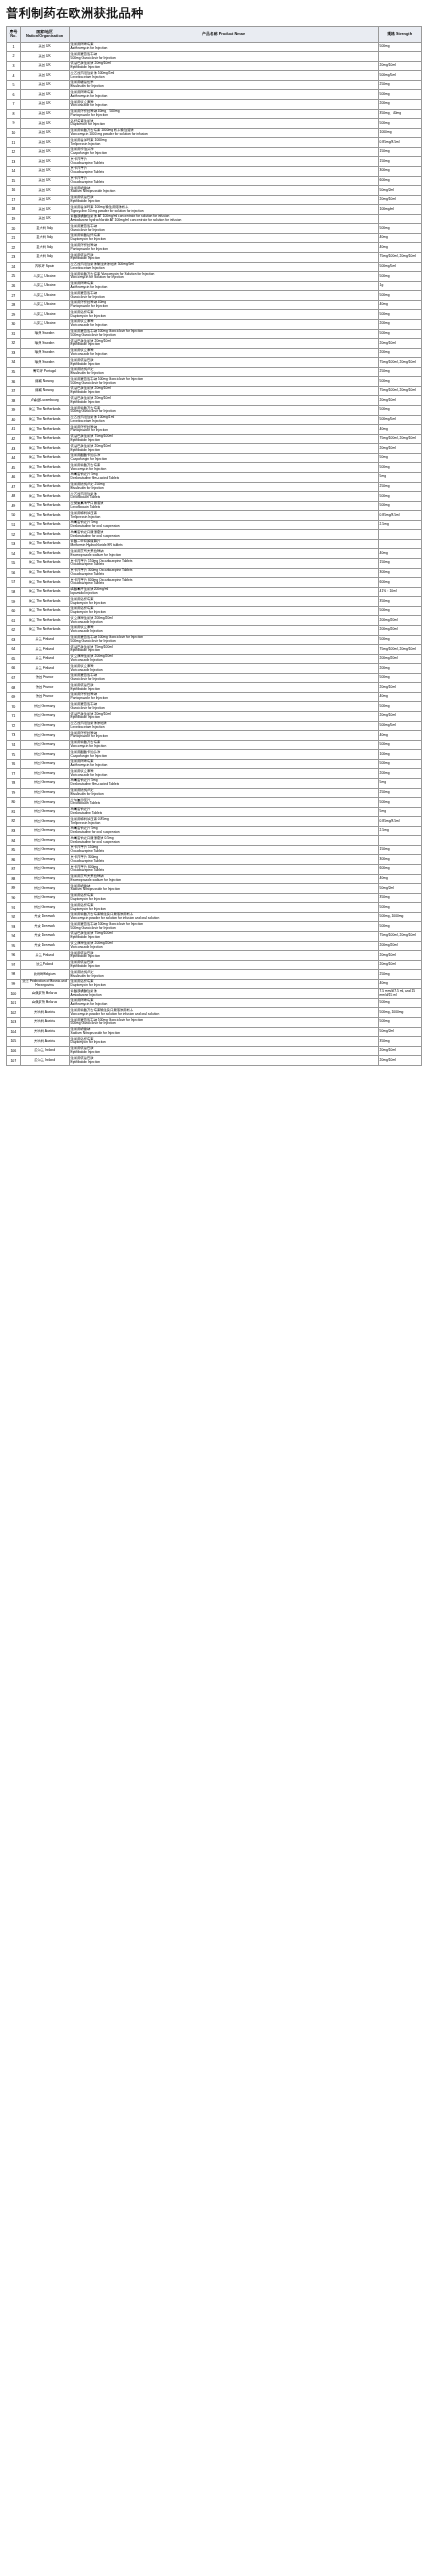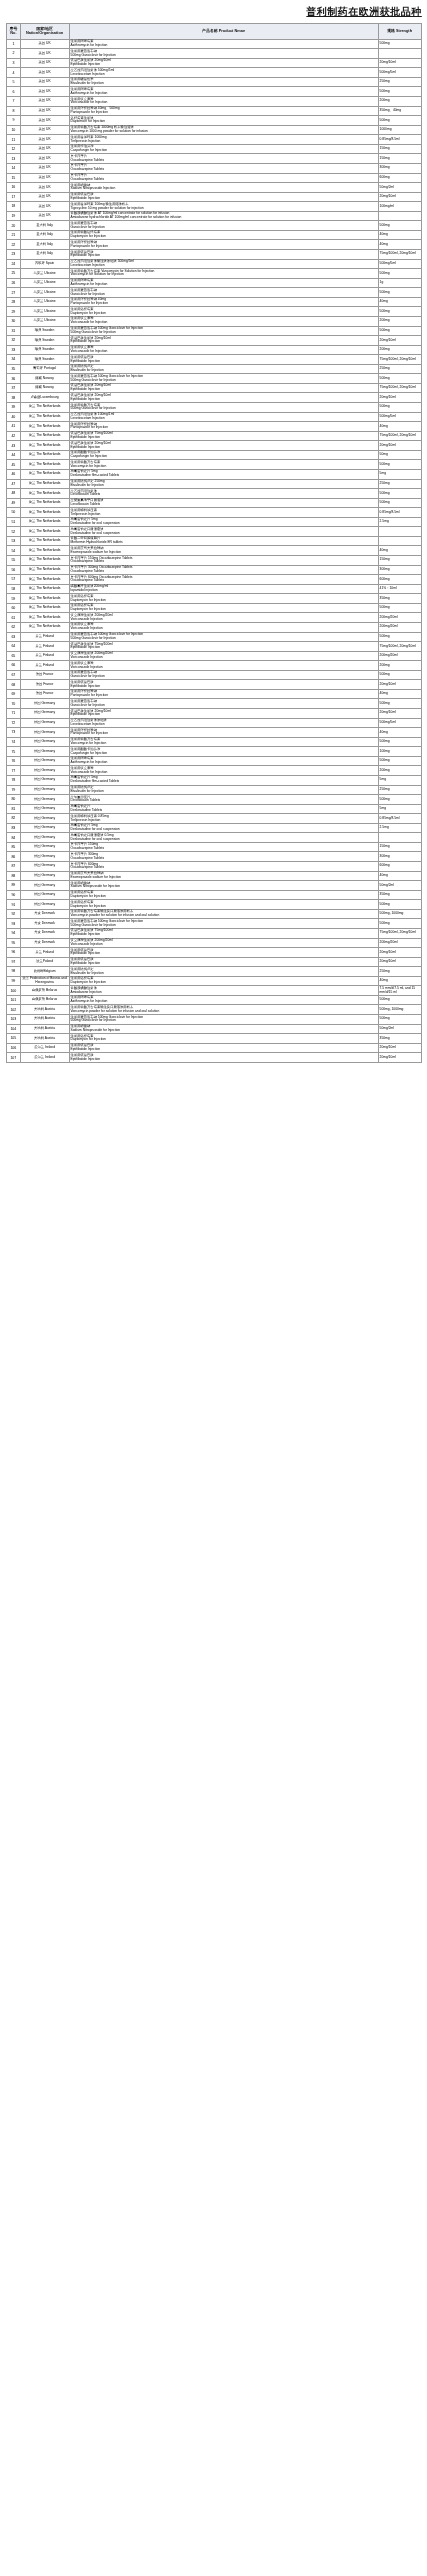--- a/index.html
+++ b/index.html
@@ -3,27 +3,26 @@
 <meta charset="utf-8">
 <style>
   html,body{margin:0;padding:0;background:#ffffff;}
   body{
     font-family:"Liberation Sans","DejaVu Sans",sans-serif;
     width:428px;
     color:#000;
   }
   .page{width:428px;box-sizing:border-box;padding:3.1px 6.2px 10.3px 6.2px;}
   .title{
-    text-align:right;
-    font-size:10px;
+    text-align:left;
+    font-size:12px;
     font-weight:bold;
     color:#1a1a1a;
     margin:2.1px 0 4.1px 0;
     letter-spacing:0.5px;
-    text-decoration:underline;
   }
   table{
     border-collapse:collapse;
     width:415px;
     table-layout:fixed;
     font-size:3.6px;
     line-height:1.15;
   }
   th,td{
     border:0.5px solid #9a9a9a;

